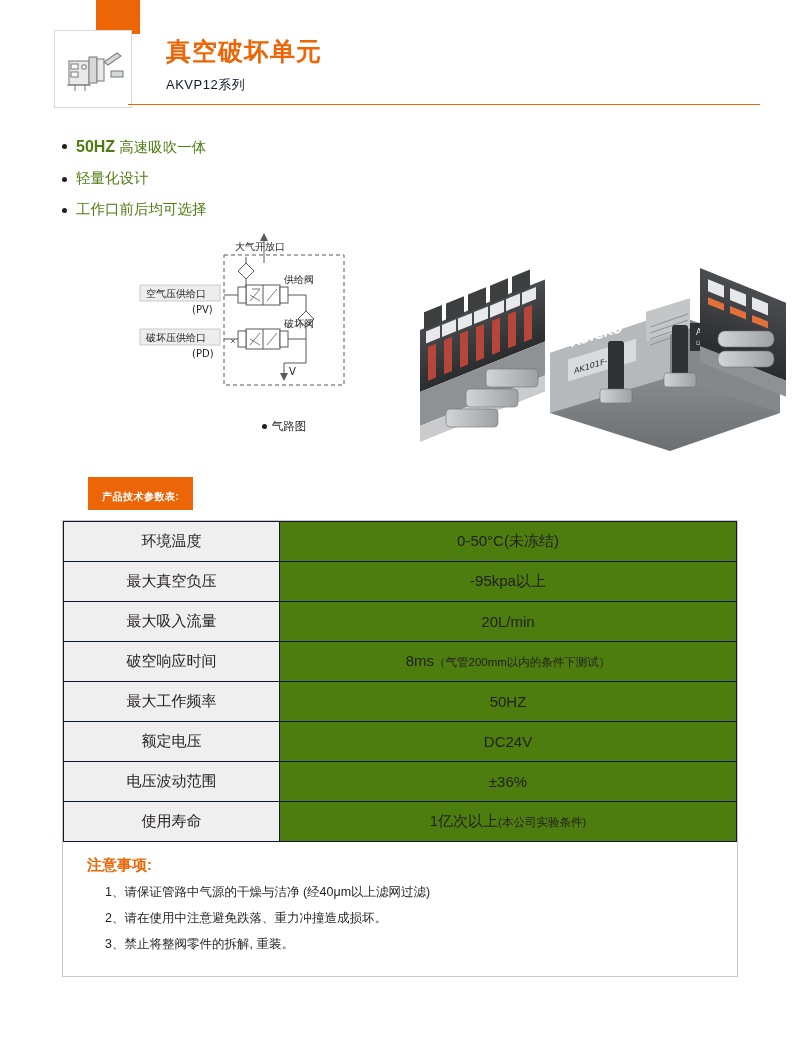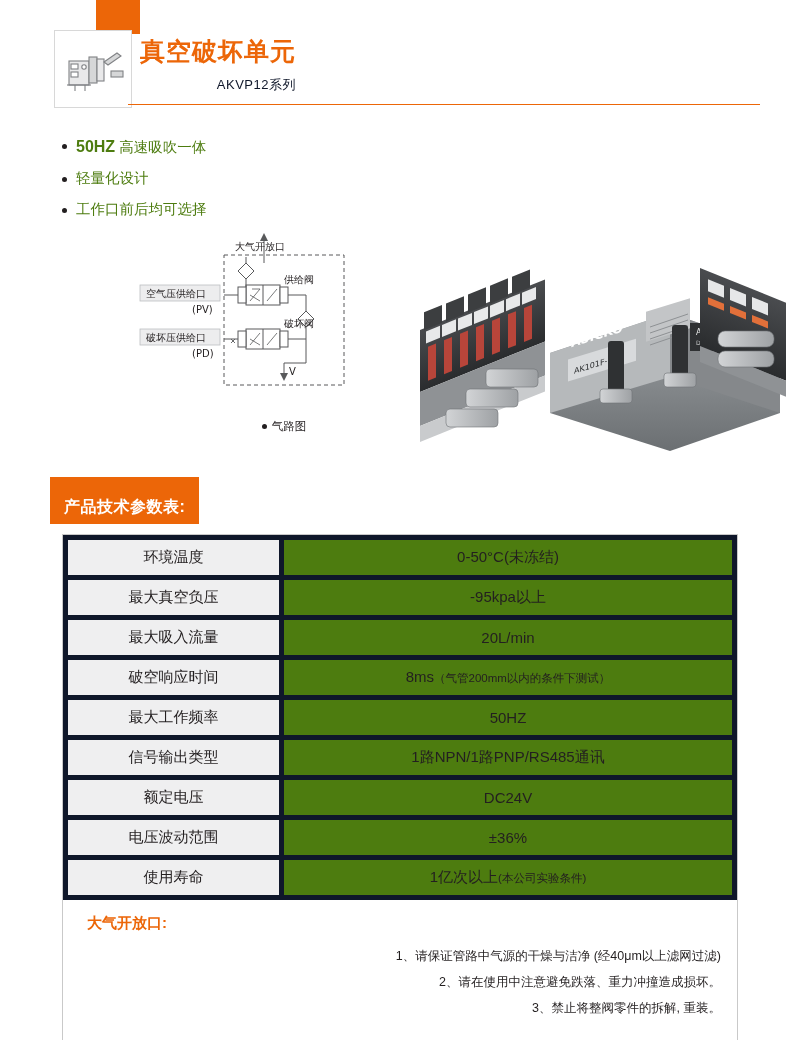--- a/index.html
+++ b/index.html
@@ -41,23 +41,22 @@
     border: 1px solid #d8d8d8;
     background: #fff;
     margin-left: 14px;
     margin-top: 12px;
     position: relative;
     flex: 0 0 auto;
     box-shadow: 0 0 0 0 #fff;
   }
   .prod-thumb svg { display: block; }
   .header-text {
-    margin-left: 8px;
+    margin-left: 34px;
     margin-top: 18px;
-    text-align: right;
   }
   .header-title {
     font-size: 25px;
     font-weight: bold;
     color: #ec6608;
     letter-spacing: 1px;
     line-height: 1.2;
   }
   .header-sub {
     font-size: 13px;
@@ -131,44 +130,44 @@
   .photo {
     position: absolute;
     left: 400px;
     top: -20px;
     width: 400px;
     height: 260px;
   }
 
   
   .section-bar {
-    margin: 4px 0 0 50px;
+    margin: 4px 0 0 88px;
     display: inline-block;
     background: #ec6608;
     color: #ffffff;
-    font-size: 16px;
+    font-size: 10px;
     font-weight: bold;
-    padding: 20px 14px 6px 14px;
+    padding: 13px 14px 6px 14px;
     letter-spacing: .5px;
   }
 
   
   .table-wrap {
     margin: 10px 62px 0 62px;
     border: 1px solid #c9c9c9;
     border-bottom: none;
   }
   table.spec {
     width: 100%;
     border-collapse: collapse;
     table-layout: fixed;
   }
   table.spec tr { height: 40px; }
   table.spec td {
-    border: 5px solid #0f172a;
+    border: 1px solid #0f172a;
     text-align: center;
     font-size: 15px;
     color: #231f20;
     padding: 0 6px;
   }
   table.spec td.key {
     width: 216px;
     background: #efeff0;
   }
   table.spec td.val {
@@ -186,24 +185,23 @@
     padding: 14px 0 16px 0;
     background: #fff;
   }
   .notes-title {
     font-size: 15px;
     font-weight: bold;
     color: #ec6608;
     margin: 0 0 10px 24px;
   }
   .notes ol {
-    margin: 16px;
+    margin: 8px;
     padding: 0 0 0 34px;
     list-style: none;
-    text-align: right;
   }
   .notes li {
     font-size: 12.5px;
     color: #231f20;
     line-height: 1.2;
     margin-bottom: 11px;
   }
   .notes li:last-child { margin-bottom: 0; }
 </style>
 </head>
@@ -435,42 +433,38 @@
       </tr>
       <tr>
         <td class="key">破空响应时间</td>
         <td class="val"><span>8ms</span><span class="small-note">（气管200mm以内的条件下测试）</span></td>
       </tr>
       <tr>
         <td class="key">最大工作频率</td>
         <td class="val"><span>50HZ</span><span class="small-note"></span></td>
       </tr>
       <tr>
-        <td class="key">信号输出类型</td>
-        <td class="val"><span>1路NPN/1路PNP/RS485通讯</span><span class="small-note"></span></td>
-      </tr>
-      <tr>
         <td class="key">额定电压</td>
         <td class="val"><span>DC24V</span><span class="small-note"></span></td>
       </tr>
       <tr>
         <td class="key">电压波动范围</td>
         <td class="val"><span>±36%</span><span class="small-note"></span></td>
       </tr>
       <tr>
         <td class="key">使用寿命</td>
         <td class="val"><span>1亿次以上</span><span class="small-note">(本公司实验条件)</span></td>
       </tr>
     </tbody>
   </table>
 </div>
 
 
 <div class="notes">
-  <div class="notes-title">大气开放口:</div>
+  <div class="notes-title">注意事项:</div>
   <ol>
     <li>1、请保证管路中气源的干燥与洁净 (经40μm以上滤网过滤)</li>
     <li>2、请在使用中注意避免跌落、重力冲撞造成损坏。</li>
     <li>3、禁止将整阀零件的拆解, 重装。</li>
   </ol>
 </div>
 
 
 
 

